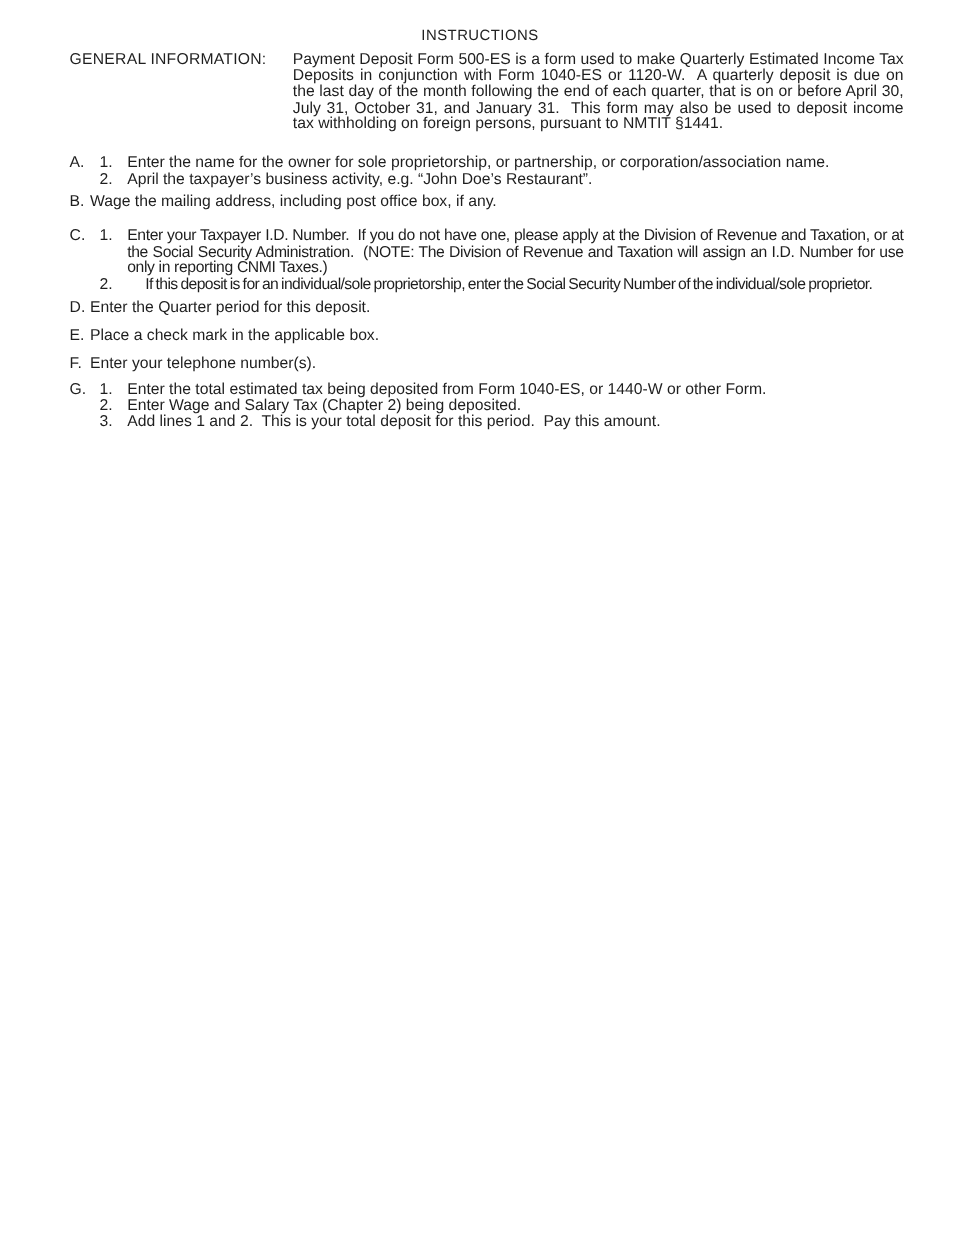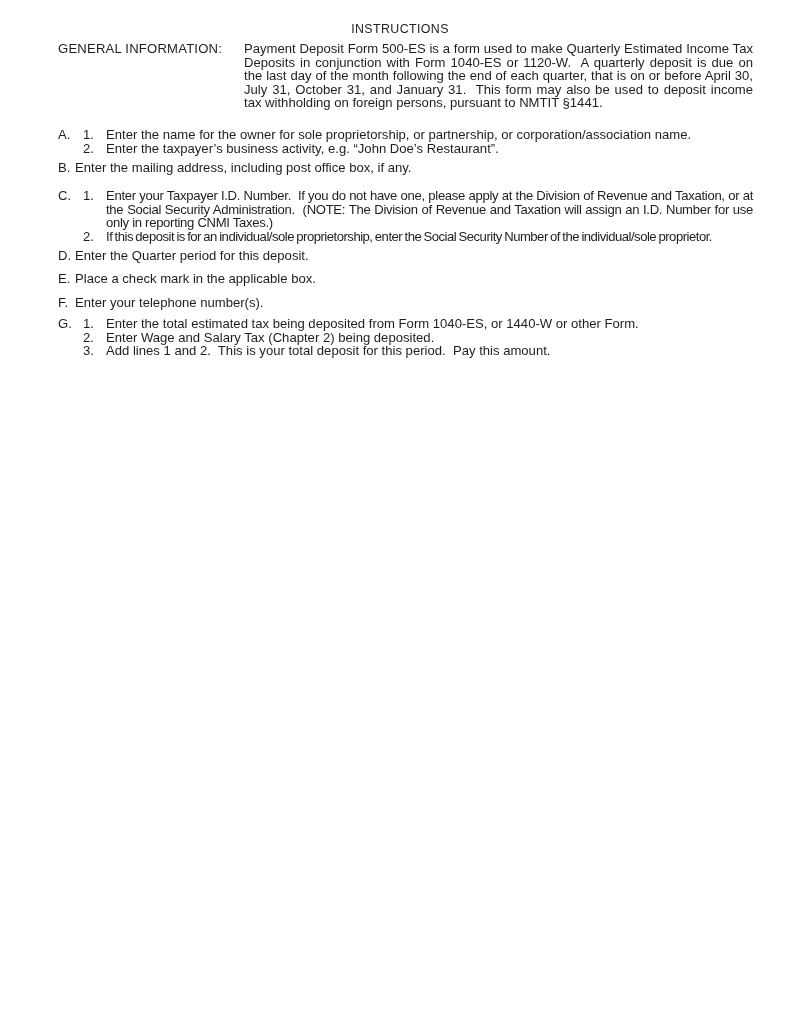--- a/index.html
+++ b/index.html
@@ -61,21 +61,21 @@
   .sec-body { flex: 1; }
   .num-row { display: flex; }
   .num-cell { flex: 0 0 23px; }
   .txt {
     flex: 1;
     text-align: justify;
     white-space: pre-wrap;
   }
   .txt.last { text-align: left; }
   .tight { letter-spacing: -0.3px; }
-  .condensed { letter-spacing: -0.5px; word-spacing: -0.8px; text-align: left; }
+  .condensed { letter-spacing: -0.5px; word-spacing: -0.8px; text-align: left; margin-left: 15px; }
   .plain-txt { white-space: pre-wrap; }
   .footer {
     position: absolute;
     top: 387px;
     left: 52px;
     width: 699px;
     display: flex;
     justify-content: space-between;
     font-size: 12.9px;
     white-space: pre-wrap;
@@ -96,28 +96,28 @@
 
   <div class="section sec-a">
     <div class="letter-cell">A.</div>
     <div class="sec-body">
       <div class="num-row">
         <div class="num-cell">1.</div>
         <div class="txt">Enter the name for the owner for sole proprietorship, or partnership, or corporation/association name.</div>
       </div>
       <div class="num-row">
         <div class="num-cell">2.</div>
-        <div class="txt last">Enter the taxpayer’s business activity, e.g. “John Doe’s Restaurant”.</div>
+        <div class="txt last">April the taxpayer’s business activity, e.g. “John Doe’s Restaurant”.</div>
       </div>
     </div>
   </div>
 
   <div class="section sec-b">
     <div class="letter-cell plain">B.</div>
-    <div class="sec-body plain-txt">Enter the mailing address, including post office box, if any.</div>
+    <div class="sec-body plain-txt">Wage the mailing address, including post office box, if any.</div>
   </div>
 
   <div class="section sec-c">
     <div class="letter-cell">C.</div>
     <div class="sec-body">
       <div class="num-row">
         <div class="num-cell">1.</div>
         <div class="txt tight">Enter your Taxpayer I.D. Number.  If you do not have one, please apply at the Division of Revenue and Taxation, or at  the Social Security Administration.  (NOTE: The Division of Revenue and Taxation will assign an I.D. Number for use only in reporting CNMI Taxes.)</div>
       </div>
       <div class="num-row">

